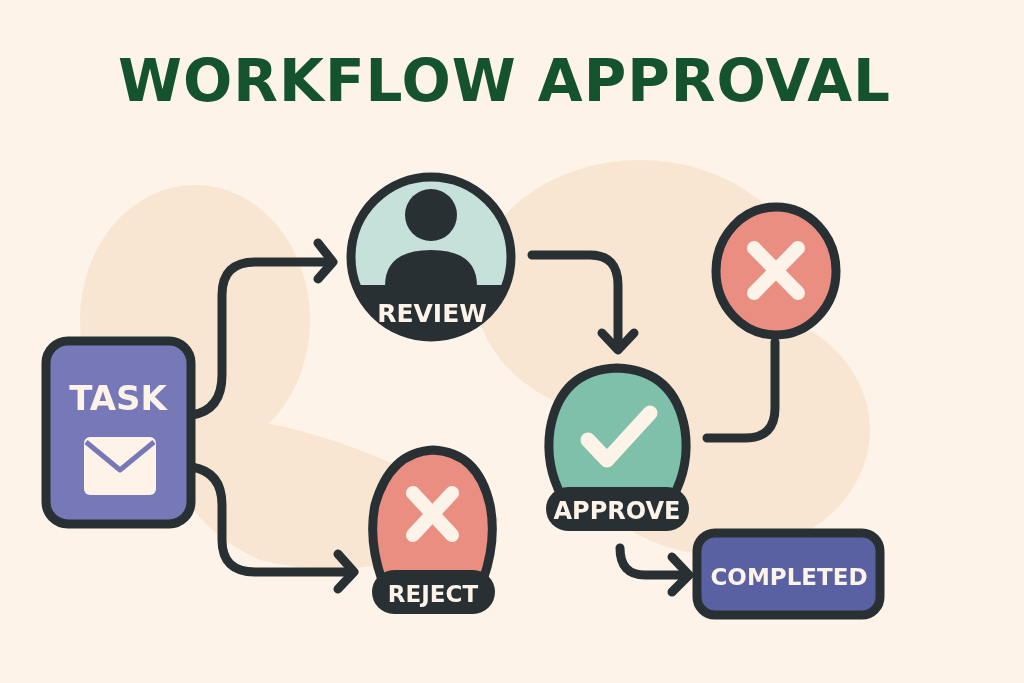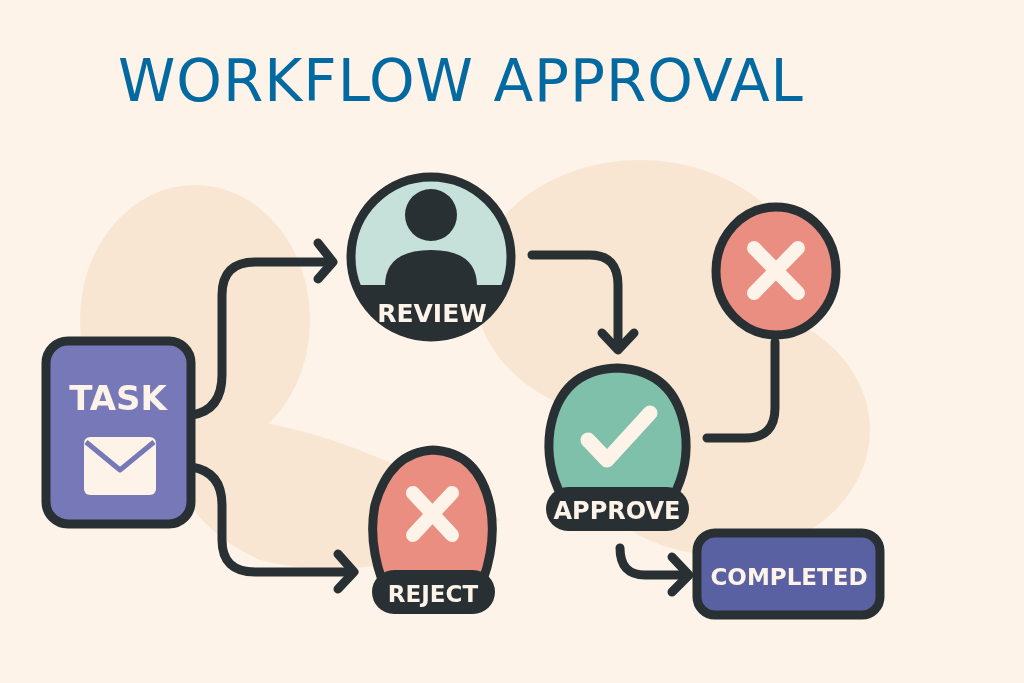--- a/index.html
+++ b/index.html
@@ -1,17 +1,17 @@
 <!DOCTYPE html>
 <html><head>
 <meta charset="utf-8">
 <style>
   html, body { margin: 0; padding: 0; }
   body { width: 1024px; height: 683px; background: #fdf3e8; overflow: hidden; position: relative; font-family: "DejaVu Sans", sans-serif; }
-  .title { position: absolute; left: 118px; top: 52px; font-family: "DejaVu Sans", sans-serif; font-weight: normal; font-size: 58px; letter-spacing: 1px; color: #0369a1; line-height: 1; }
+  .title { position: absolute; left: 118px; top: 52px; font-family: "DejaVu Sans", sans-serif; font-weight: bold; font-size: 58px; letter-spacing: 1px; color: #14532d; line-height: 1; }
   svg { position: absolute; left: 0; top: 0; }
   .lbl { font-family: "DejaVu Sans", sans-serif; font-weight: bold; }
 </style>
 </head>
 <body>
 
 <div class="title">WORKFLOW APPROVAL</div>
 
 <svg width="1024" height="683" viewBox="0 0 1024 683">
 

